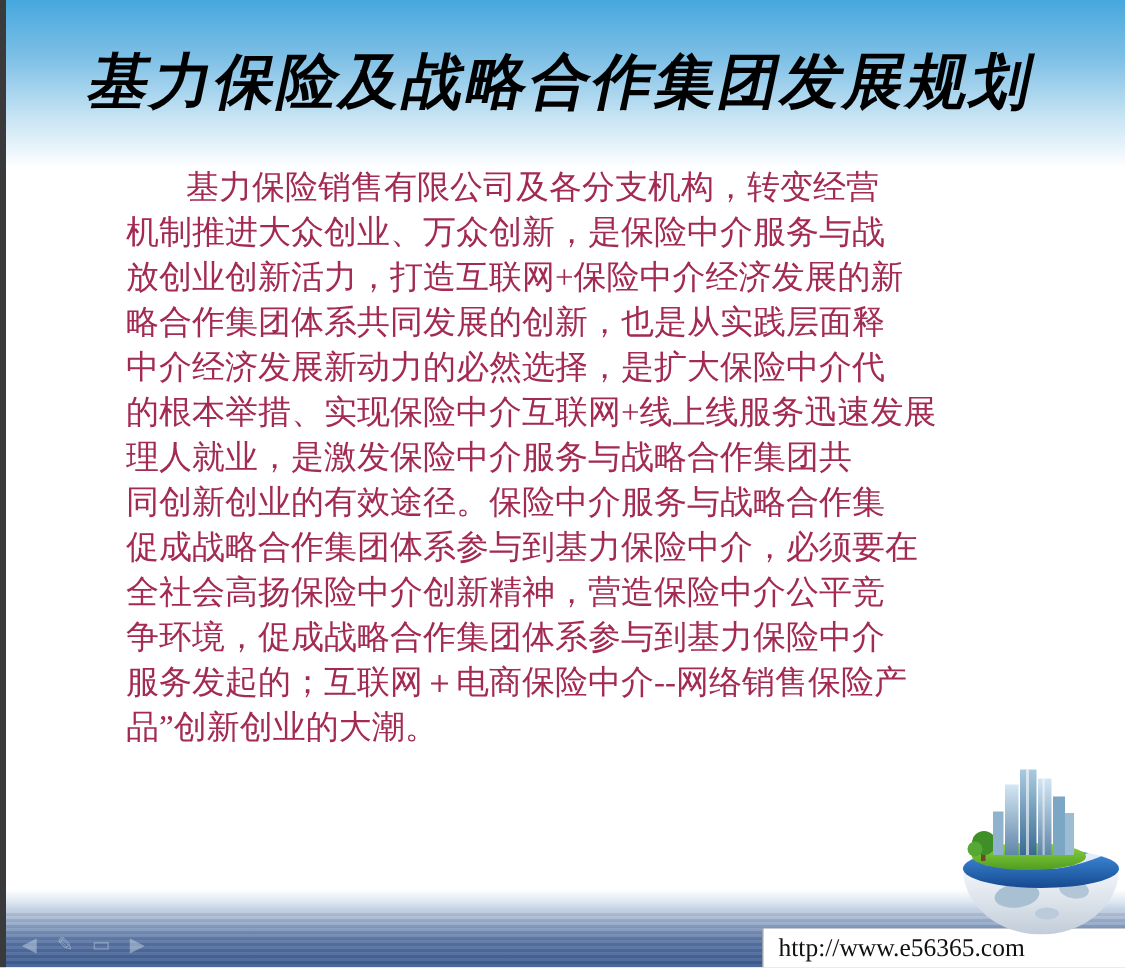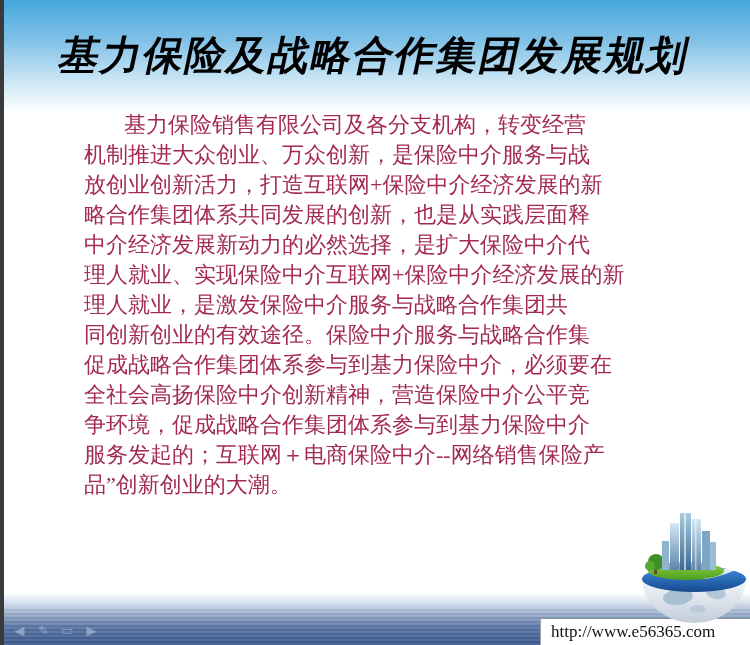--- a/index.html
+++ b/index.html
@@ -44,21 +44,21 @@
   }
   .nav-ghosts {
     position:absolute; left:12px; bottom:7px; z-index:3;
     display:flex; gap:9px; align-items:center;
     font-family:"DejaVu Sans", sans-serif; font-size:13px;
     color:rgba(210,222,238,0.45); user-select:none;
   }
   .nav-ghosts span { display:inline-block; width:15px; text-align:center; }
   .globe-svg { position:absolute; right:2px; bottom:22px; width:108px; height:122px; z-index:5; }
   .url-bar {
-    position:absolute; right:0; bottom:0; width:210px; height:27px; z-index:4;
+    position:absolute; right:0; bottom:0; width:242px; height:27px; z-index:4;
     background:#ffffff; border-top:1px solid #8a94a0; border-left:1px solid #9aa2ac;
     display:flex; align-items:center; padding-left:10px; box-sizing:border-box;
     font-family:"Liberation Serif", serif; font-size:17px; color:#111;
   }
 </style>
 </head>
 <body>
 
 <div class="slide">
   <div class="sky"></div>
@@ -66,21 +66,21 @@
   <div class="title-wrap">
     <div class="title">基力保险及战略合作集团发展规划</div>
   </div>
 
   <div class="body-text">
     <div class="line first">基力保险销售有限公司及各分支机构，转变经营</div>
     <div class="line">机制推进大众创业、万众创新，是保险中介服务与战</div>
     <div class="line">放创业创新活力，打造互联网+保险中介经济发展的新</div>
     <div class="line">略合作集团体系共同发展的创新，也是从实践层面释</div>
     <div class="line">中介经济发展新动力的必然选择，是扩大保险中介代</div>
-    <div class="line">理人就业、实现保险中介互联网+保险中介经济发展的新</div>
+    <div class="line">的根本举措、实现保险中介互联网+线上线服务迅速发展</div>
     <div class="line">理人就业，是激发保险中介服务与战略合作集团共</div>
     <div class="line">同创新创业的有效途径。保险中介服务与战略合作集</div>
     <div class="line">促成战略合作集团体系参与到基力保险中介，必须要在</div>
     <div class="line">全社会高扬保险中介创新精神，营造保险中介公平竞</div>
     <div class="line">争环境，促成战略合作集团体系参与到基力保险中介</div>
     <div class="line">服务发起的；互联网＋电商保险中介--网络销售保险产</div>
     <div class="line">品”创新创业的大潮。</div>
   </div>
 
   <div class="water"></div>

